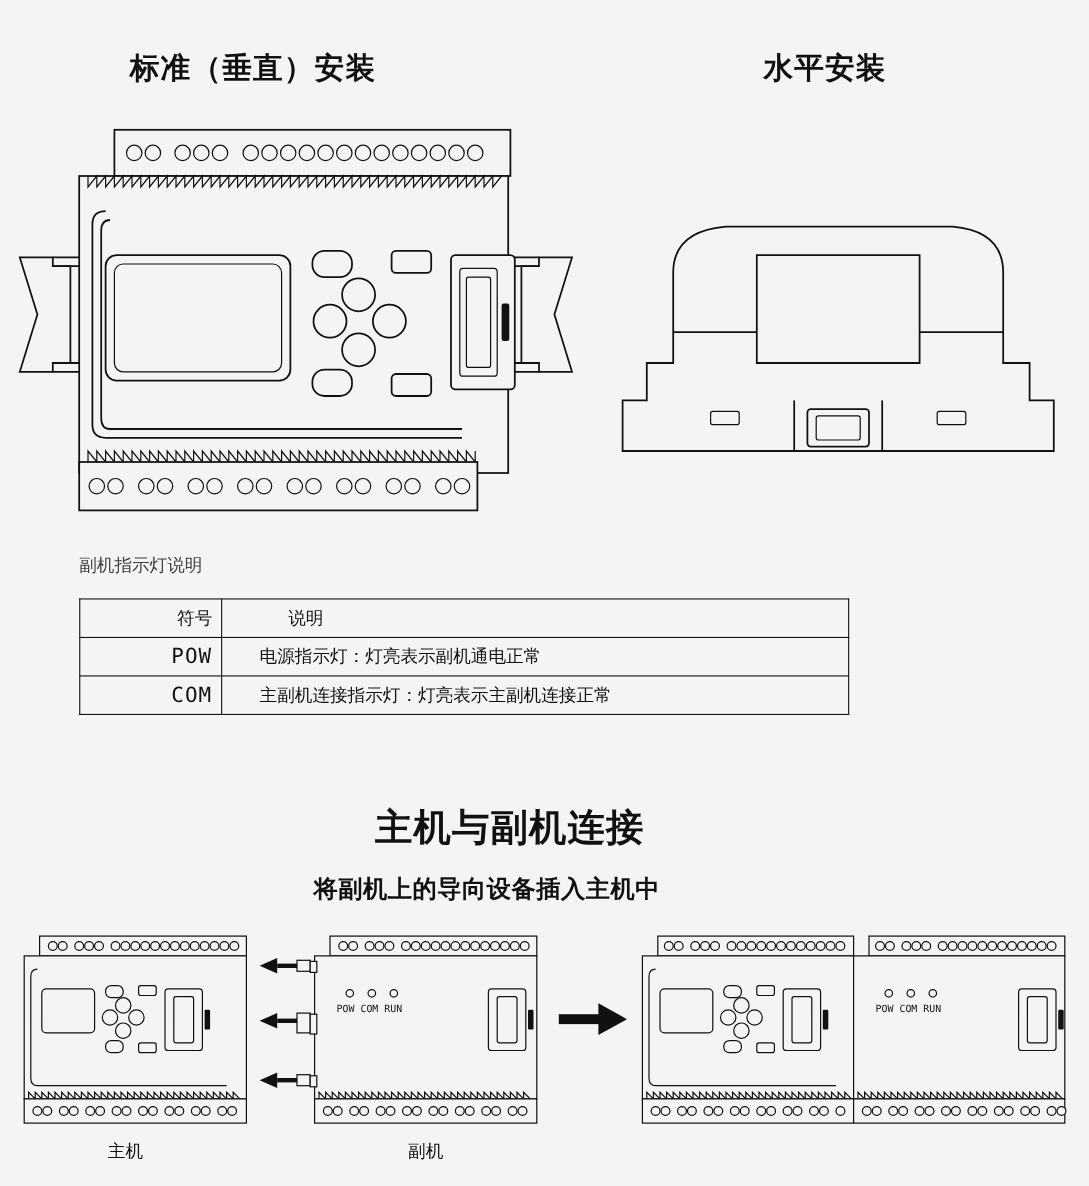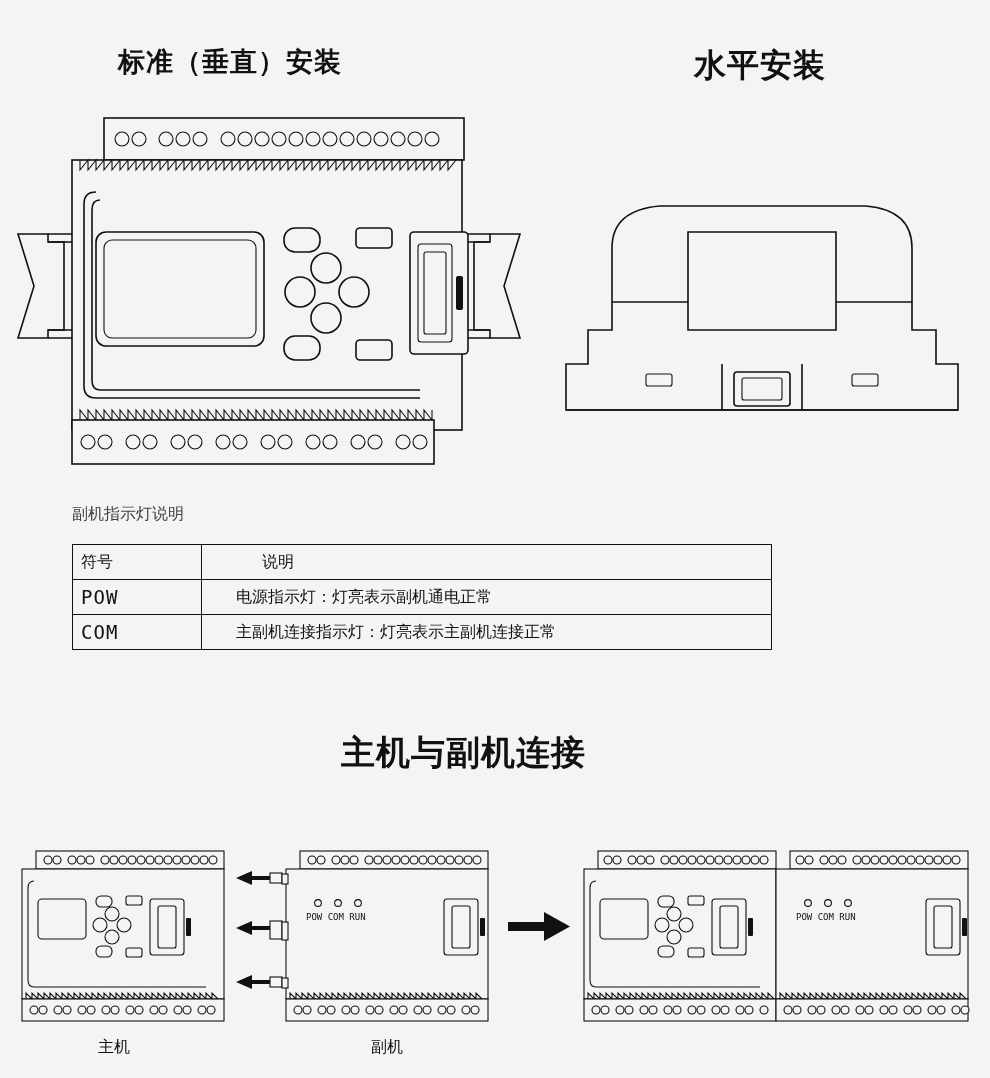--- a/index.html
+++ b/index.html
@@ -32,21 +32,21 @@
   }
   #title-vertical {
     left: 118px;
     top: 44px;
     font-size: 27px;
     letter-spacing: 1px;
   }
   #title-horizontal {
     left: 694px;
     top: 44px;
-    font-size: 32px;
+    font-size: 27px;
     letter-spacing: 1px;
   }
   #legend-caption {
     position: absolute;
     left: 72px;
     top: 504px;
     font-size: 16px;
     color: #404040;
   }
   #section-title {
@@ -73,21 +73,21 @@
     font-size: 16px;
   }
   .legend-table th, .legend-table td {
     border: 1px solid #111;
     padding: 5px 8px;
     height: 24px;
   }
   .legend-table th:first-child,
   .legend-table td:first-child {
     width: 112px;
-    text-align: left;
+    text-align: right;
     margin-top: 32px;
   }
   .legend-table th {
     font-weight: normal;
   }
   .legend-table th:nth-child(2) {
     text-align: left;
     padding-left: 60px;
   }
   .legend-table td.code {
@@ -507,18 +507,19 @@
       </tr>
       <tr>
         <td class="code">COM</td>
         <td class="desc">主副机连接指示灯：灯亮表示主副机连接正常</td>
       </tr>
     </tbody>
   </table>
 
   <div class="heading" id="section-title">主机与副机连接</div>
 
+  <div class="heading" id="section-subtitle">将副机上的导向设备插入主机中</div>
 
   <div class="dev-caption" id="caption-master">主机</div>
 
   <div class="dev-caption" id="caption-slave">副机</div>
 
 </div>
 
 </body></html>

